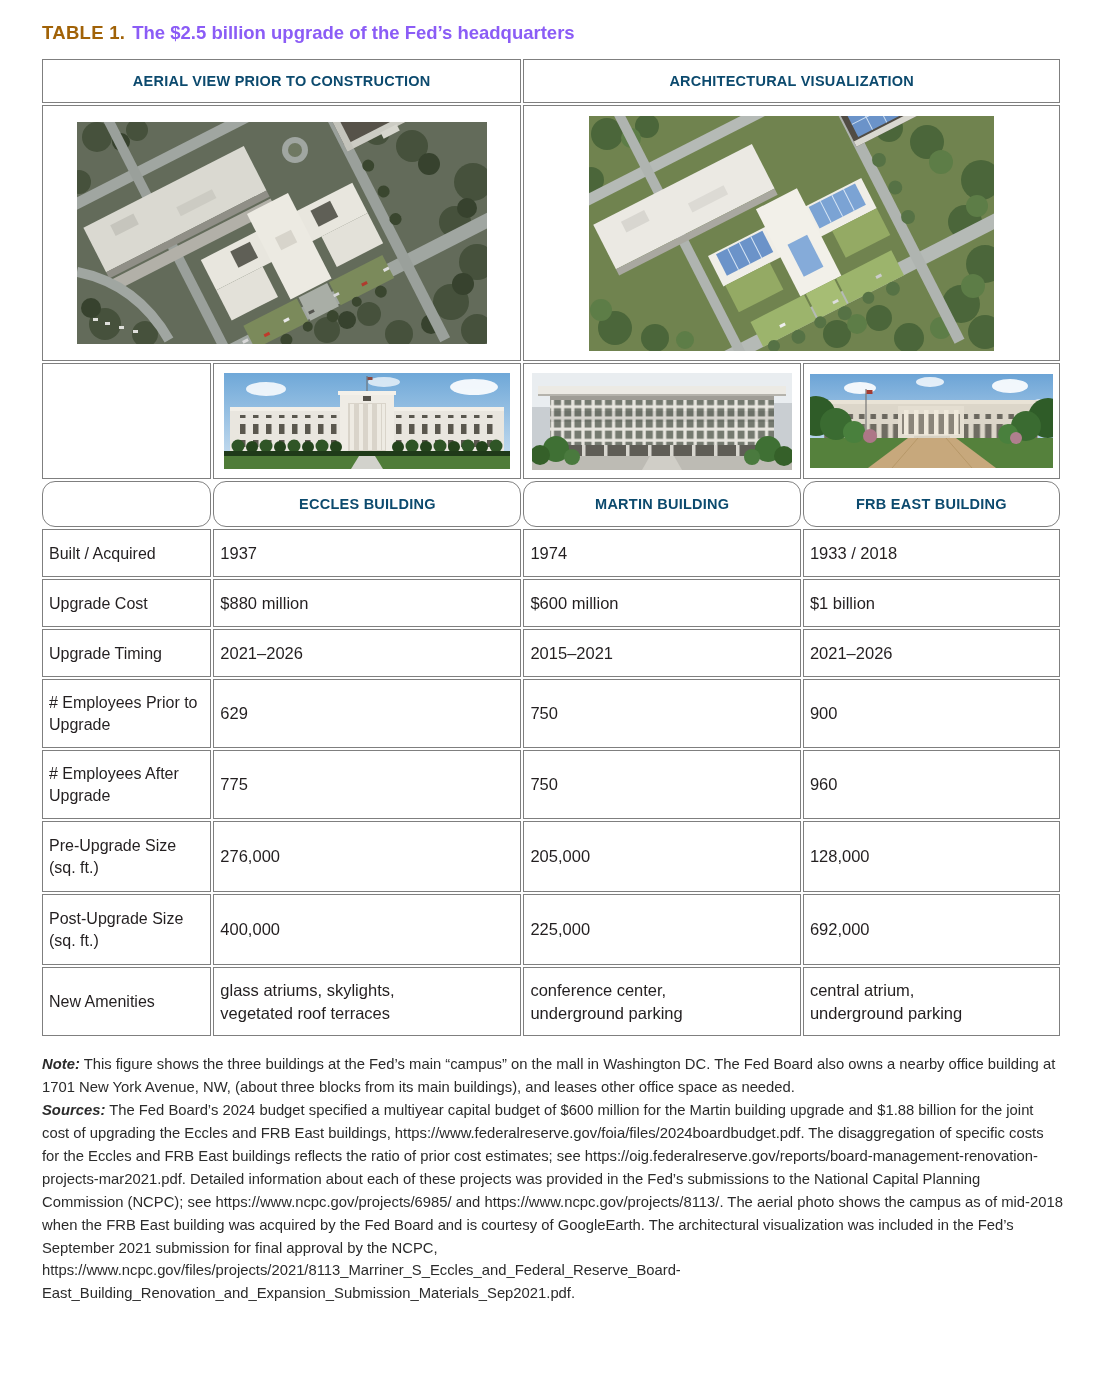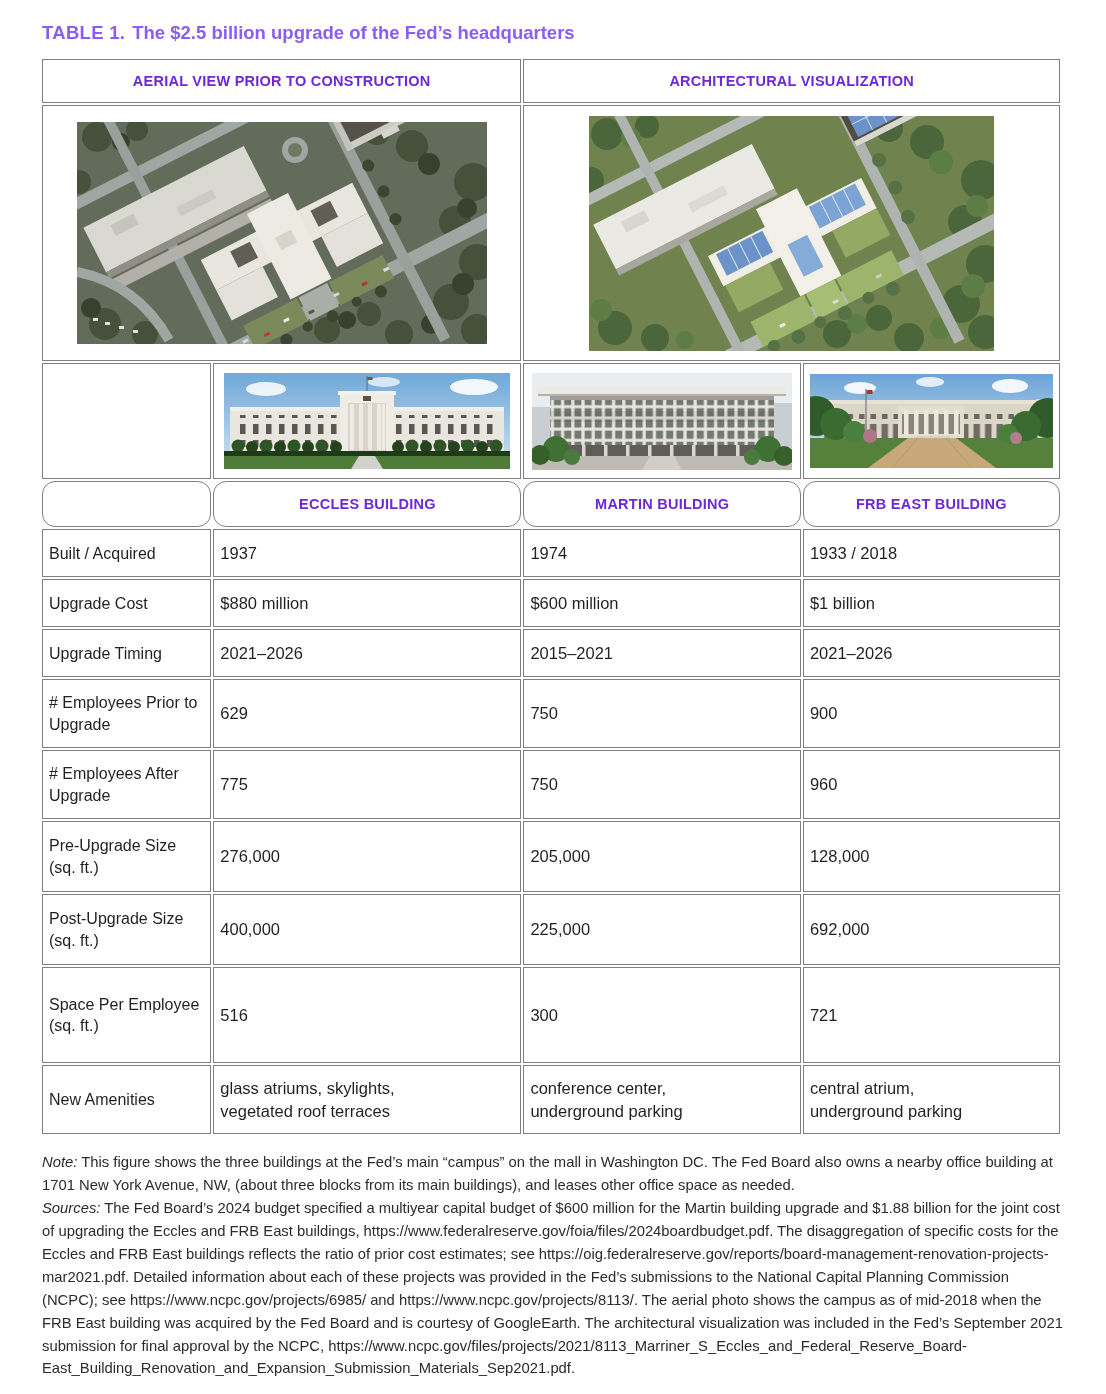--- a/index.html
+++ b/index.html
@@ -1,39 +1,39 @@
 <!DOCTYPE html>
 <html><head>
 <meta charset="utf-8">
 <style>
   html,body{margin:0;padding:0;background:#ffffff;}
   .page{width:1106px;min-height:1394px;box-sizing:border-box;background:#fff;
         padding:16px 42px 30px 42px;font-family:"Liberation Sans",sans-serif;color:#231f20;}
   .title{margin:6px 0 13px 0;font-size:18.5px;font-weight:bold;line-height:1.2;}
-  .title-label{color:#8b5cf6;margin-right:7px;letter-spacing:.3px;}
+  .title-label{color:#a16207;margin-right:7px;letter-spacing:.3px;}
   .title-text{color:#8b5cf6;}
   table.fed{border-collapse:separate;border-spacing:2.5px;width:1022px;table-layout:fixed;margin-left:-2px;}
   table.fed td{border:1.5px solid #7f7f7f;padding:2px 6px;background:#fff;}
-  td.th{font-weight:bold;font-size:14.5px;text-align:center;vertical-align:middle;letter-spacing:.25px;color:#6d28d9;}
+  td.th{font-weight:bold;font-size:14.5px;text-align:center;vertical-align:middle;letter-spacing:.25px;color:#0c4a6e;}
   td.lbl{font-size:16px;text-align:left;vertical-align:middle;padding-left:12px;padding-right:8px;line-height:1.33;}
   .lbl-b{font-weight:normal;}
   td.val{font-size:16.5px;text-align:left;vertical-align:middle;white-space:pre-line;line-height:1.38;}
   td.photo{text-align:center;vertical-align:middle;padding:4px 2px;}
   td.photo svg{display:block;margin:0 auto;}
   tr.r-head td{height:38px;}
   tr.r-aerial td{height:250px;}
   tr.r-photos td{height:110px;}
   tr.r-names td{height:40px;border-radius:13px;}
   tr.h43 td{height:42px;}
   tr.h64 td{height:63px;}
   tr.h66 td{height:65px;}
   tr.h90 td{height:90px;}
   .notes{width:1022px;margin-top:15px;font-size:14.8px;line-height:1.55;color:#2b2b2b;overflow-wrap:anywhere;}
   .notes p{margin:0;}
-  .notes em{font-style:italic;font-weight:normal;}
+  .notes em{font-style:italic;font-weight:bold;}
 </style>
 </head>
 <body>
 
 <div class="page">
 
   <h1 class="title"><span class="title-label">TABLE 1.</span><span class="title-text">The $2.5 billion upgrade of the Fed’s headquarters</span></h1>
 
   <table class="fed">
     <colgroup>
@@ -424,26 +424,20 @@
       <td class="val">276,000</td>
       <td class="val">205,000</td>
       <td class="val">128,000</td>
     </tr>
     <tr class="h66">
       <td class="lbl"><span class="lbl-b">Post-Upgrade Size</span><span> (sq. ft.)</span></td>
       <td class="val">400,000</td>
       <td class="val">225,000</td>
       <td class="val">692,000</td>
     </tr>
-    <tr class="h90">
-      <td class="lbl"><span class="lbl-b">Space Per Employee</span><span> (sq. ft.)</span></td>
-      <td class="val">516</td>
-      <td class="val">300</td>
-      <td class="val">721</td>
-    </tr>
     <tr class="h64">
       <td class="lbl"><span class="lbl-b">New Amenities</span><span></span></td>
       <td class="val">glass atriums, skylights,
 vegetated roof terraces</td>
       <td class="val">conference center,
 underground parking</td>
       <td class="val">central atrium,
 underground parking</td>
     </tr>
   </tbody>

